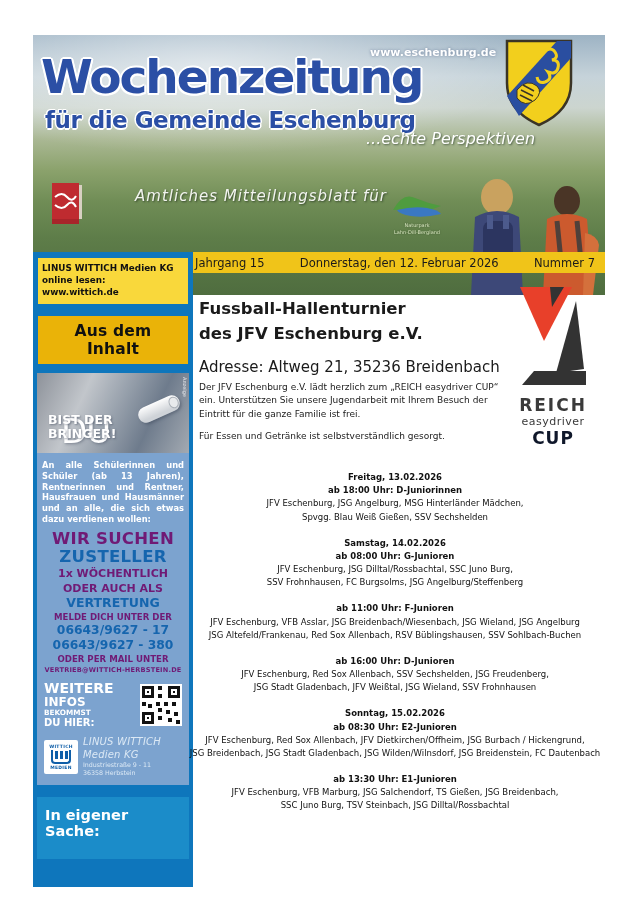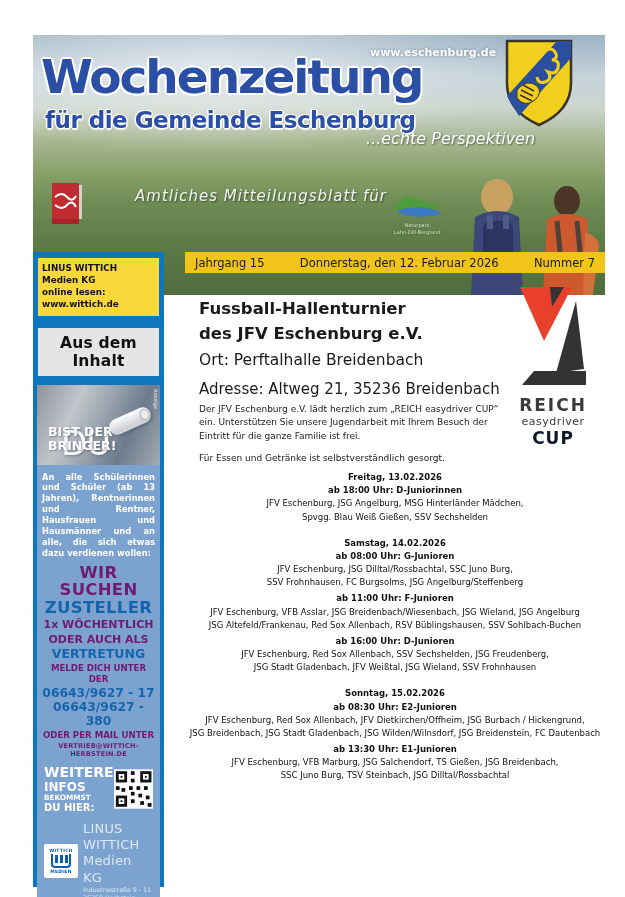--- a/index.html
+++ b/index.html
@@ -29,25 +29,25 @@
     font-size:15px;font-style:italic;color:#f2f4ef;line-height:1.5;
     text-shadow:1px 1px 2px rgba(40,55,35,.8);letter-spacing:1px;}
   .redlogo{position:absolute;left:19px;top:148px;}
   .naturpark{position:absolute;left:356px;top:153px;text-align:center;}
   .naturpark .np-cap{font-size:5px;color:#d9e8c0;line-height:1.3;text-shadow:0 0 2px rgba(0,0,0,.4);}
   
   .datebar{position:absolute;left:185px;top:252px;width:420px;height:21px;background:#f0c419;
     display:flex;align-items:center;justify-content:space-between;padding:0 10px;box-sizing:border-box;
     font-size:11.5px;color:#1a1a1a;}
   
-  .sidebar{position:absolute;left:33px;top:252px;width:131px;height:635px;background:#0e76bc;
+  .sidebar{position:absolute;left:33px;top:252px;width:160px;height:635px;background:#0e76bc;
     box-sizing:border-box;}
   .pubbox{margin:6px 5px 0 5px;background:#f9d83b;padding:5px 4px;font-size:8.8px;font-weight:bold;
     color:#111;line-height:1.35;}
-  .inhaltbox{margin:12px 5px 0 5px;background:#e5e5e5;padding:6px 15px;font-size:15.5px;font-weight:bold;
+  .inhaltbox{margin:12px 5px 0 5px;background:#eab308;padding:6px 15px;font-size:15.5px;font-weight:bold;
     color:#111;text-align:center;letter-spacing:.2px;}
   .ad{margin:9px 4px 0 4px;background:#7ca3cf;}
   .ad-photo{position:relative;height:80px;overflow:hidden;
     background:linear-gradient(115deg,#8d929a 0%,#c2c6cb 30%,#9aa3ae 50%,#6e7b8c 72%,#a3aab2 100%);}
   .ad-photo .du{position:absolute;left:24px;top:2px;font-size:34px;font-weight:normal;color:#fff;
     letter-spacing:-1px;text-shadow:1px 1px 3px rgba(60,70,90,.5);margin-top:36px;}
   .ad-photo .bist{position:absolute;left:11px;top:40px;font-size:12.5px;font-weight:bold;color:#fff;line-height:1.15;
     text-shadow:1px 1px 2px rgba(60,70,90,.5);}
   .ad-photo .roll{position:absolute;right:8px;top:28px;width:44px;height:16px;border-radius:8px;
     background:linear-gradient(180deg,#fdfdfd,#cfd3d8 80%);transform:rotate(-24deg);
@@ -70,40 +70,40 @@
   .infocol{text-align:left;color:#fff;font-weight:bold;line-height:1.1;}
   .i1{font-size:14px;}.i2{font-size:12px;}.i3{font-size:7.3px;}.i4{font-size:10px;}
   .logorow{display:flex;align-items:center;margin-top:8px;padding:0 2px;text-align:left;}
   .wlogo{width:34px;height:34px;background:#fff;border-radius:2px;display:flex;flex-direction:column;
     align-items:center;justify-content:center;color:#0e5ea8;flex-shrink:0;}
   .wlogo .wt{font-size:4.5px;font-weight:bold;letter-spacing:.3px;}
   .wlogo .wm{width:20px;height:14px;border:2px solid #0e5ea8;border-top:none;border-radius:0 0 4px 4px;
     display:flex;justify-content:center;gap:2px;padding-top:1px;box-sizing:border-box;margin:1px 0;}
   .wlogo .wm i{display:block;width:3px;height:8px;background:#0e5ea8;}
   .addrcol{margin-left:5px;color:#dce9f5;line-height:1.25;}
-  .addrcol .c1{font-size:13px;letter-spacing:.2px;}
+  .addrcol .c1{font-size:10px;letter-spacing:.2px;font-style:italic;}
   .addrcol .c2{font-size:6.3px;}
   .notice{margin:12px 4px 0 4px;background:#1b8cc9;padding:10px 8px 12px 8px;color:#fff;}
   .notice .nt{font-size:14.5px;font-weight:bold;margin-bottom:8px;}
   
   .main{position:absolute;left:185px;top:285px;width:420px;}
   .art-head{position:relative;height:170px;}
   .titles{position:absolute;left:14px;top:12px;}
   .t1{font-size:16.5px;font-weight:bold;line-height:1.5;}
   .loc{font-size:15.5px;margin-top:4px;}
   .addr{font-size:15px;margin-top:11px;}
   .intro{width:305px;font-size:9px;line-height:1.5;margin-top:5px;}
   .catering{font-size:9px;margin-top:10px;}
   .reich{position:absolute;right:2px;top:0;width:100px;text-align:center;}
   .reich .rb{font-size:17px;font-weight:bold;color:#3a3a3a;letter-spacing:2px;margin-top:2px;}
   .reich .re{font-size:11px;color:#3a3a3a;letter-spacing:.5px;}
   .reich .rc{font-size:17px;font-weight:bold;color:#0f172a;letter-spacing:1px;}
   .schedule{margin-top:16px;text-align:center;font-size:8.5px;line-height:1.55;color:#111;}
   .schedule .b{font-weight:bold;}
-  .schedule .slot{margin-top:3px;}
+  .schedule .slot{margin-top:13px;}
   .schedule .day .slot:first-child{margin-top:13px;}
 </style>
 </head>
 <body>
 
 <div class="page">
 
   <div class="header">
     <div class="haze"></div>
 
@@ -256,21 +256,20 @@
       <div class="nt">In eigener Sache:</div>
 
     </div>
   </div>
 
   <div class="main">
     <div class="art-head">
       <div class="titles">
         <div class="t1">Fussball-Hallenturnier</div>
         <div class="t1">des JFV Eschenburg e.V.</div>
-        <div class="loc">Ort: Perftalhalle Breidenbach</div>
         <div class="addr">Adresse: Altweg 21, 35236 Breidenbach</div>
         <div class="intro">Der JFV Eschenburg e.V. lädt herzlich zum „REICH easydriver CUP“ ein. Unterstützen Sie unsere Jugendarbeit mit Ihrem Besuch der Eintritt für die ganze Familie ist frei.</div>
         <div class="catering">Für Essen und Getränke ist selbstverständlich gesorgt.</div>
       </div>
       <div class="reich">
         <svg width="78" height="104" viewBox="0 0 78 104">
           <polygon points="6,2 58,2 30,56" fill="#e8402a"></polygon>
           <polygon points="36,2 50,2 38,22" fill="#333"></polygon>
           <polygon points="62,16 70,84 42,88" fill="#333"></polygon>
           <polygon points="20,86 72,86 72,100 8,100" fill="#333"></polygon>

